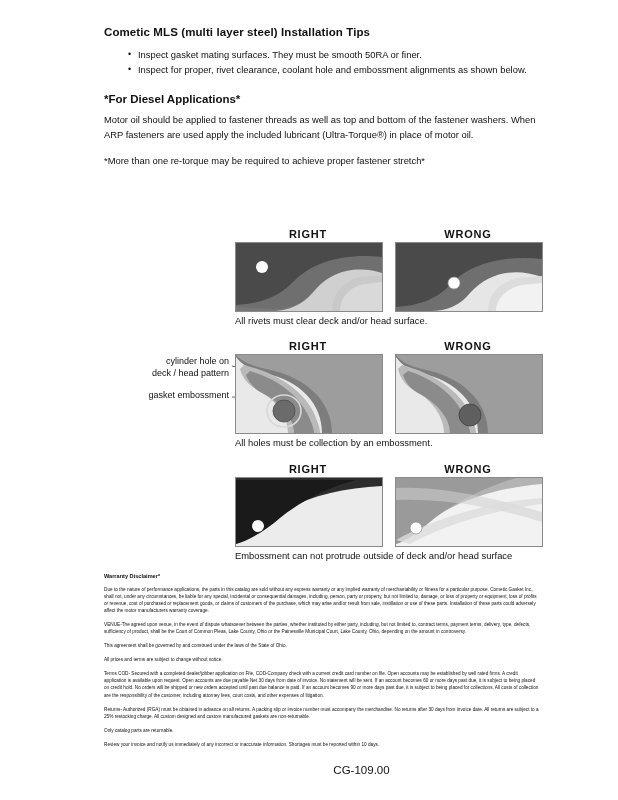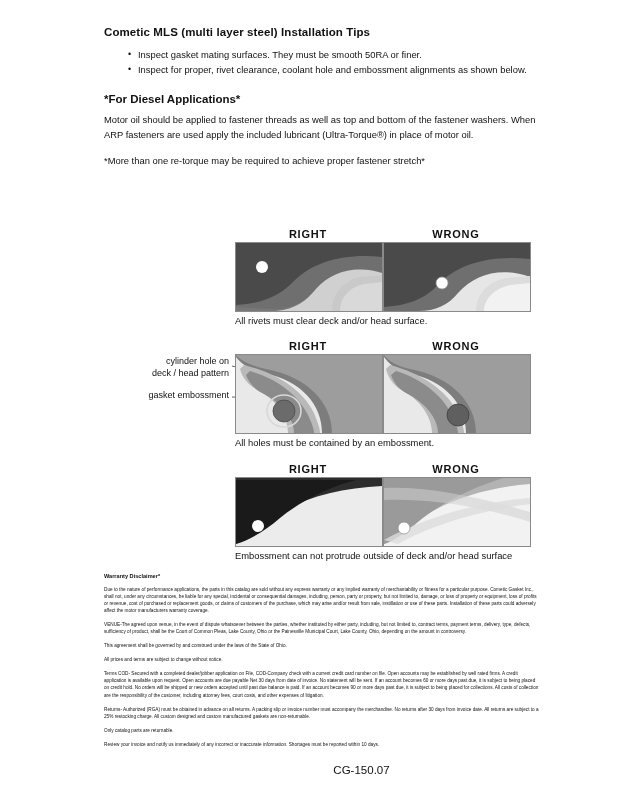--- a/index.html
+++ b/index.html
@@ -93,21 +93,21 @@
     left: 104px;
     top: 228px;
     width: 440px;
   }
   .fig-group {
     position: relative;
     margin-bottom: 5px;
   }
   .fig-row {
     display: flex;
-    gap: 2px;
+    gap: 14px;
     justify-content: flex-start;
     padding-left: 131px;
   }
   .fig-cell {
     width: 146px;
   }
   .fig-label {
     text-align: center;
     font-size: 11px;
     font-weight: bold;
@@ -275,21 +275,21 @@
               <path d="M0,0 L146,0 L146,78 L82,78 C82,50 62,26 24,18 C12,15 5,9 0,2 Z" fill="#7d7d7d"></path>
               <path d="M0,0 L146,0 L146,78 L92,78 C92,48 68,22 26,14 C13,11 4,6 0,0 Z" fill="#9d9d9d"></path>
               <path d="M6,10 C36,18 62,34 74,58 C78,68 80,74 80,78 L48,78 C48,62 36,44 16,34 C9,30 4,22 2,14 Z" fill="#b9b9b9"></path>
               <path d="M12,16 C38,24 58,40 68,60 C72,69 74,74 74,78 L54,78 C54,64 42,48 22,38 C14,34 9,26 7,20 Z" fill="#8b8b8b"></path>
               <circle cx="74" cy="60" r="11" fill="#5f5f5f"></circle>
               <circle cx="74" cy="60" r="11" fill="none" stroke="#3f3f3f" stroke-width="0.8"></circle>
             </svg>
           </div>
         </div>
       </div>
-      <div class="fig-caption">All holes must be contained by an embossment.</div>
+      <div class="fig-caption">All holes must be collection by an embossment.</div>
     </div>
 
     <div class="fig-group" style="margin-top:14px;">
       <div class="fig-row">
         <div class="fig-cell">
           <div class="fig-label">RIGHT</div>
           <div class="fig-box">
             <svg viewBox="0 0 146 68" width="146" height="68" preserveAspectRatio="none">
               <rect x="0" y="0" width="146" height="68" fill="#ececec"></rect>
               <path d="M0,0 L146,0 L146,8 C100,10 58,22 30,44 C18,54 8,62 0,66 Z" fill="#2d2d2d"></path>
@@ -325,16 +325,16 @@
     <p>VENUE-The agreed upon venue, in the event of dispute whatsoever between the parties, whether instituted by either party, including, but not limited to, contract terms, payment terms, delivery, type, defects, sufficiency of product, shall be the Court of Common Pleas, Lake County, Ohio or the Painesville Municipal Court, Lake County, Ohio, depending on the amount in controversy.</p>
     <p>This agreement shall be governed by and construed under the laws of the State of Ohio.</p>
     <p>All prices and terms are subject to change without notice.</p>
     <p>Terms COD- Secured with a completed dealer/jobber application on File, COD-Company check with a current credit card number on file.  Open accounts may be established by well rated firms.  A credit application is available upon request.  Open accounts are due payable Net 30 days from date of invoice.  No statement will be sent.  If an account becomes 60 or more days past due, it is subject to being placed on credit hold.  No orders will be shipped or new orders accepted until past due balance is paid.  If an account becomes 90 or more days past due, it is subject to being placed for collections.  All costs of collection are the responsibility of the customer, including attorney fees, court costs, and other expenses of litigation.</p>
     <p>Returns- Authorized (RGA) must be obtained in advance on all returns.  A packing slip or invoice number must accompany the merchandise.  No returns after 30 days from invoice date.  All returns are subject to a 25% restocking charge.  All custom designed and custom manufactured gaskets are non-returnable.</p>
     <p>Only catalog parts are returnable.</p>
     <p>Review your invoice and notify us immediately of any incorrect or inaccurate information.  Shortages must be reported within 10 days.</p>
   </div>
 
   <div class="docnum">
-    <span>CG-150.07</span>
+    <span>CG-109.00</span>
   </div>
 
 </div>
 
 </body></html>

